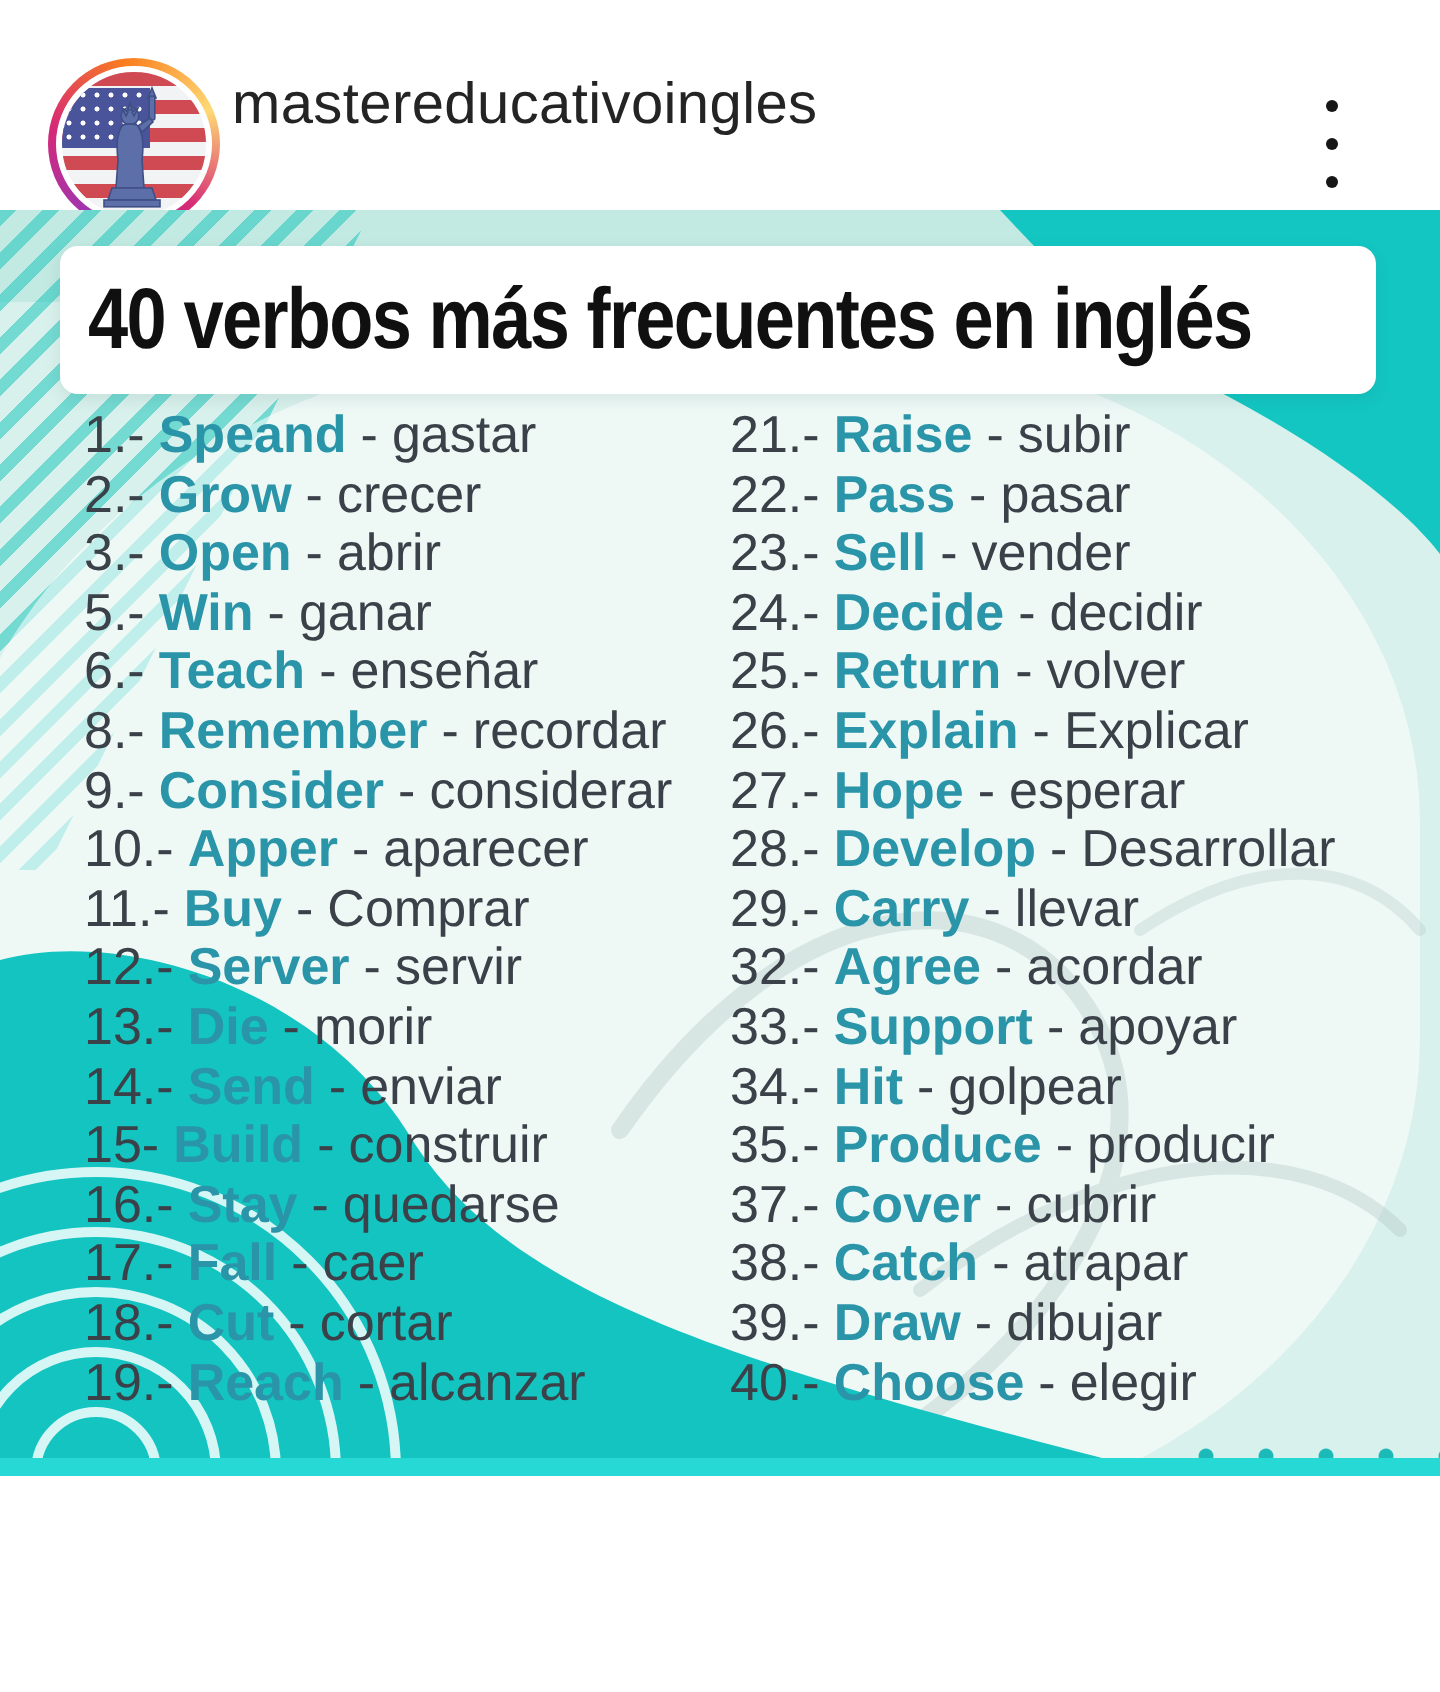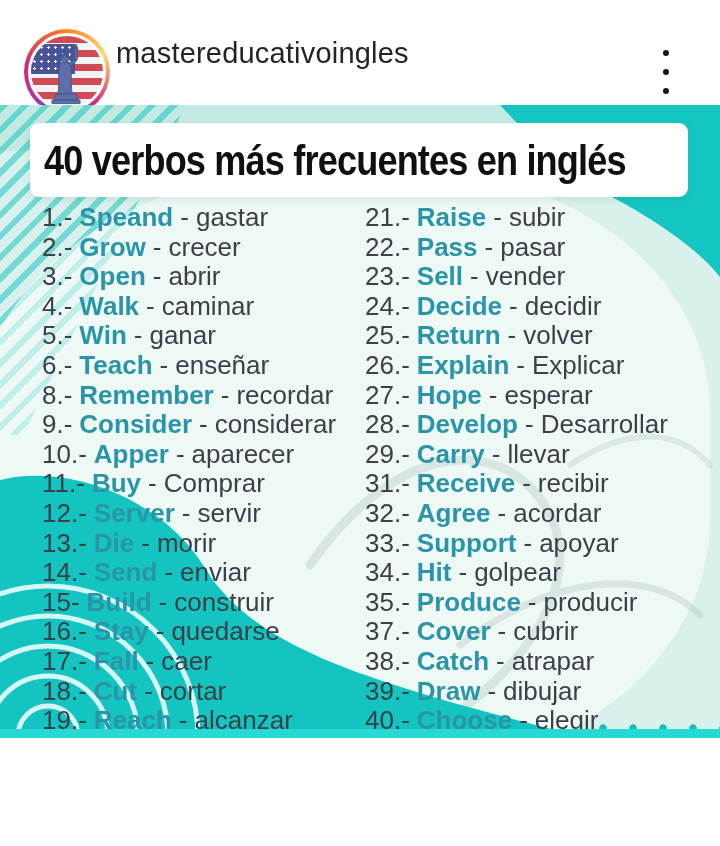--- a/index.html
+++ b/index.html
@@ -135,21 +135,20 @@
     <text font-size="11" fill="#7c9898" letter-spacing="3">
       <textPath href="#arc" startOffset="18%">ACADEMIA</textPath>
     </text>
   </svg>
 
   <div class="cols">
     <ul class="col col-left">
         <li><span class="num">1.-</span><span class="verb">Speand</span><span class="sep">-</span><span class="tr">gastar</span></li>
         <li><span class="num">2.-</span><span class="verb">Grow</span><span class="sep">-</span><span class="tr">crecer</span></li>
         <li><span class="num">3.-</span><span class="verb">Open</span><span class="sep">-</span><span class="tr">abrir</span></li>
-        <li><span class="num">4.-</span><span class="verb">Walk</span><span class="sep">-</span><span class="tr">caminar</span></li>
         <li><span class="num">5.-</span><span class="verb">Win</span><span class="sep">-</span><span class="tr">ganar</span></li>
         <li><span class="num">6.-</span><span class="verb">Teach</span><span class="sep">-</span><span class="tr">enseñar</span></li>
         <li><span class="num">8.-</span><span class="verb">Remember</span><span class="sep">-</span><span class="tr">recordar</span></li>
         <li><span class="num">9.-</span><span class="verb">Consider</span><span class="sep">-</span><span class="tr">considerar</span></li>
         <li><span class="num">10.-</span><span class="verb">Apper</span><span class="sep">-</span><span class="tr">aparecer</span></li>
         <li><span class="num">11.-</span><span class="verb">Buy</span><span class="sep">-</span><span class="tr">Comprar</span></li>
         <li><span class="num">12.-</span><span class="verb">Server</span><span class="sep">-</span><span class="tr">servir</span></li>
         <li><span class="num">13.-</span><span class="verb">Die</span><span class="sep">-</span><span class="tr">morir</span></li>
         <li><span class="num">14.-</span><span class="verb">Send</span><span class="sep">-</span><span class="tr">enviar</span></li>
         <li><span class="num">15-</span><span class="verb">Build</span><span class="sep">-</span><span class="tr">construir</span></li>
@@ -161,21 +160,20 @@
     <ul class="col col-right">
         <li><span class="num">21.-</span><span class="verb">Raise</span><span class="sep">-</span><span class="tr">subir</span></li>
         <li><span class="num">22.-</span><span class="verb">Pass</span><span class="sep">-</span><span class="tr">pasar</span></li>
         <li><span class="num">23.-</span><span class="verb">Sell</span><span class="sep">-</span><span class="tr">vender</span></li>
         <li><span class="num">24.-</span><span class="verb">Decide</span><span class="sep">-</span><span class="tr">decidir</span></li>
         <li><span class="num">25.-</span><span class="verb">Return</span><span class="sep">-</span><span class="tr">volver</span></li>
         <li><span class="num">26.-</span><span class="verb">Explain</span><span class="sep">-</span><span class="tr">Explicar</span></li>
         <li><span class="num">27.-</span><span class="verb">Hope</span><span class="sep">-</span><span class="tr">esperar</span></li>
         <li><span class="num">28.-</span><span class="verb">Develop</span><span class="sep">-</span><span class="tr">Desarrollar</span></li>
         <li><span class="num">29.-</span><span class="verb">Carry</span><span class="sep">-</span><span class="tr">llevar</span></li>
-        <li><span class="num">31.-</span><span class="verb">Receive</span><span class="sep">-</span><span class="tr">recibir</span></li>
         <li><span class="num">32.-</span><span class="verb">Agree</span><span class="sep">-</span><span class="tr">acordar</span></li>
         <li><span class="num">33.-</span><span class="verb">Support</span><span class="sep">-</span><span class="tr">apoyar</span></li>
         <li><span class="num">34.-</span><span class="verb">Hit</span><span class="sep">-</span><span class="tr">golpear</span></li>
         <li><span class="num">35.-</span><span class="verb">Produce</span><span class="sep">-</span><span class="tr">producir</span></li>
         <li><span class="num">37.-</span><span class="verb">Cover</span><span class="sep">-</span><span class="tr">cubrir</span></li>
         <li><span class="num">38.-</span><span class="verb">Catch</span><span class="sep">-</span><span class="tr">atrapar</span></li>
         <li><span class="num">39.-</span><span class="verb">Draw</span><span class="sep">-</span><span class="tr">dibujar</span></li>
         <li><span class="num">40.-</span><span class="verb">Choose</span><span class="sep">-</span><span class="tr">elegir</span></li>
       </ul>
   </div>

